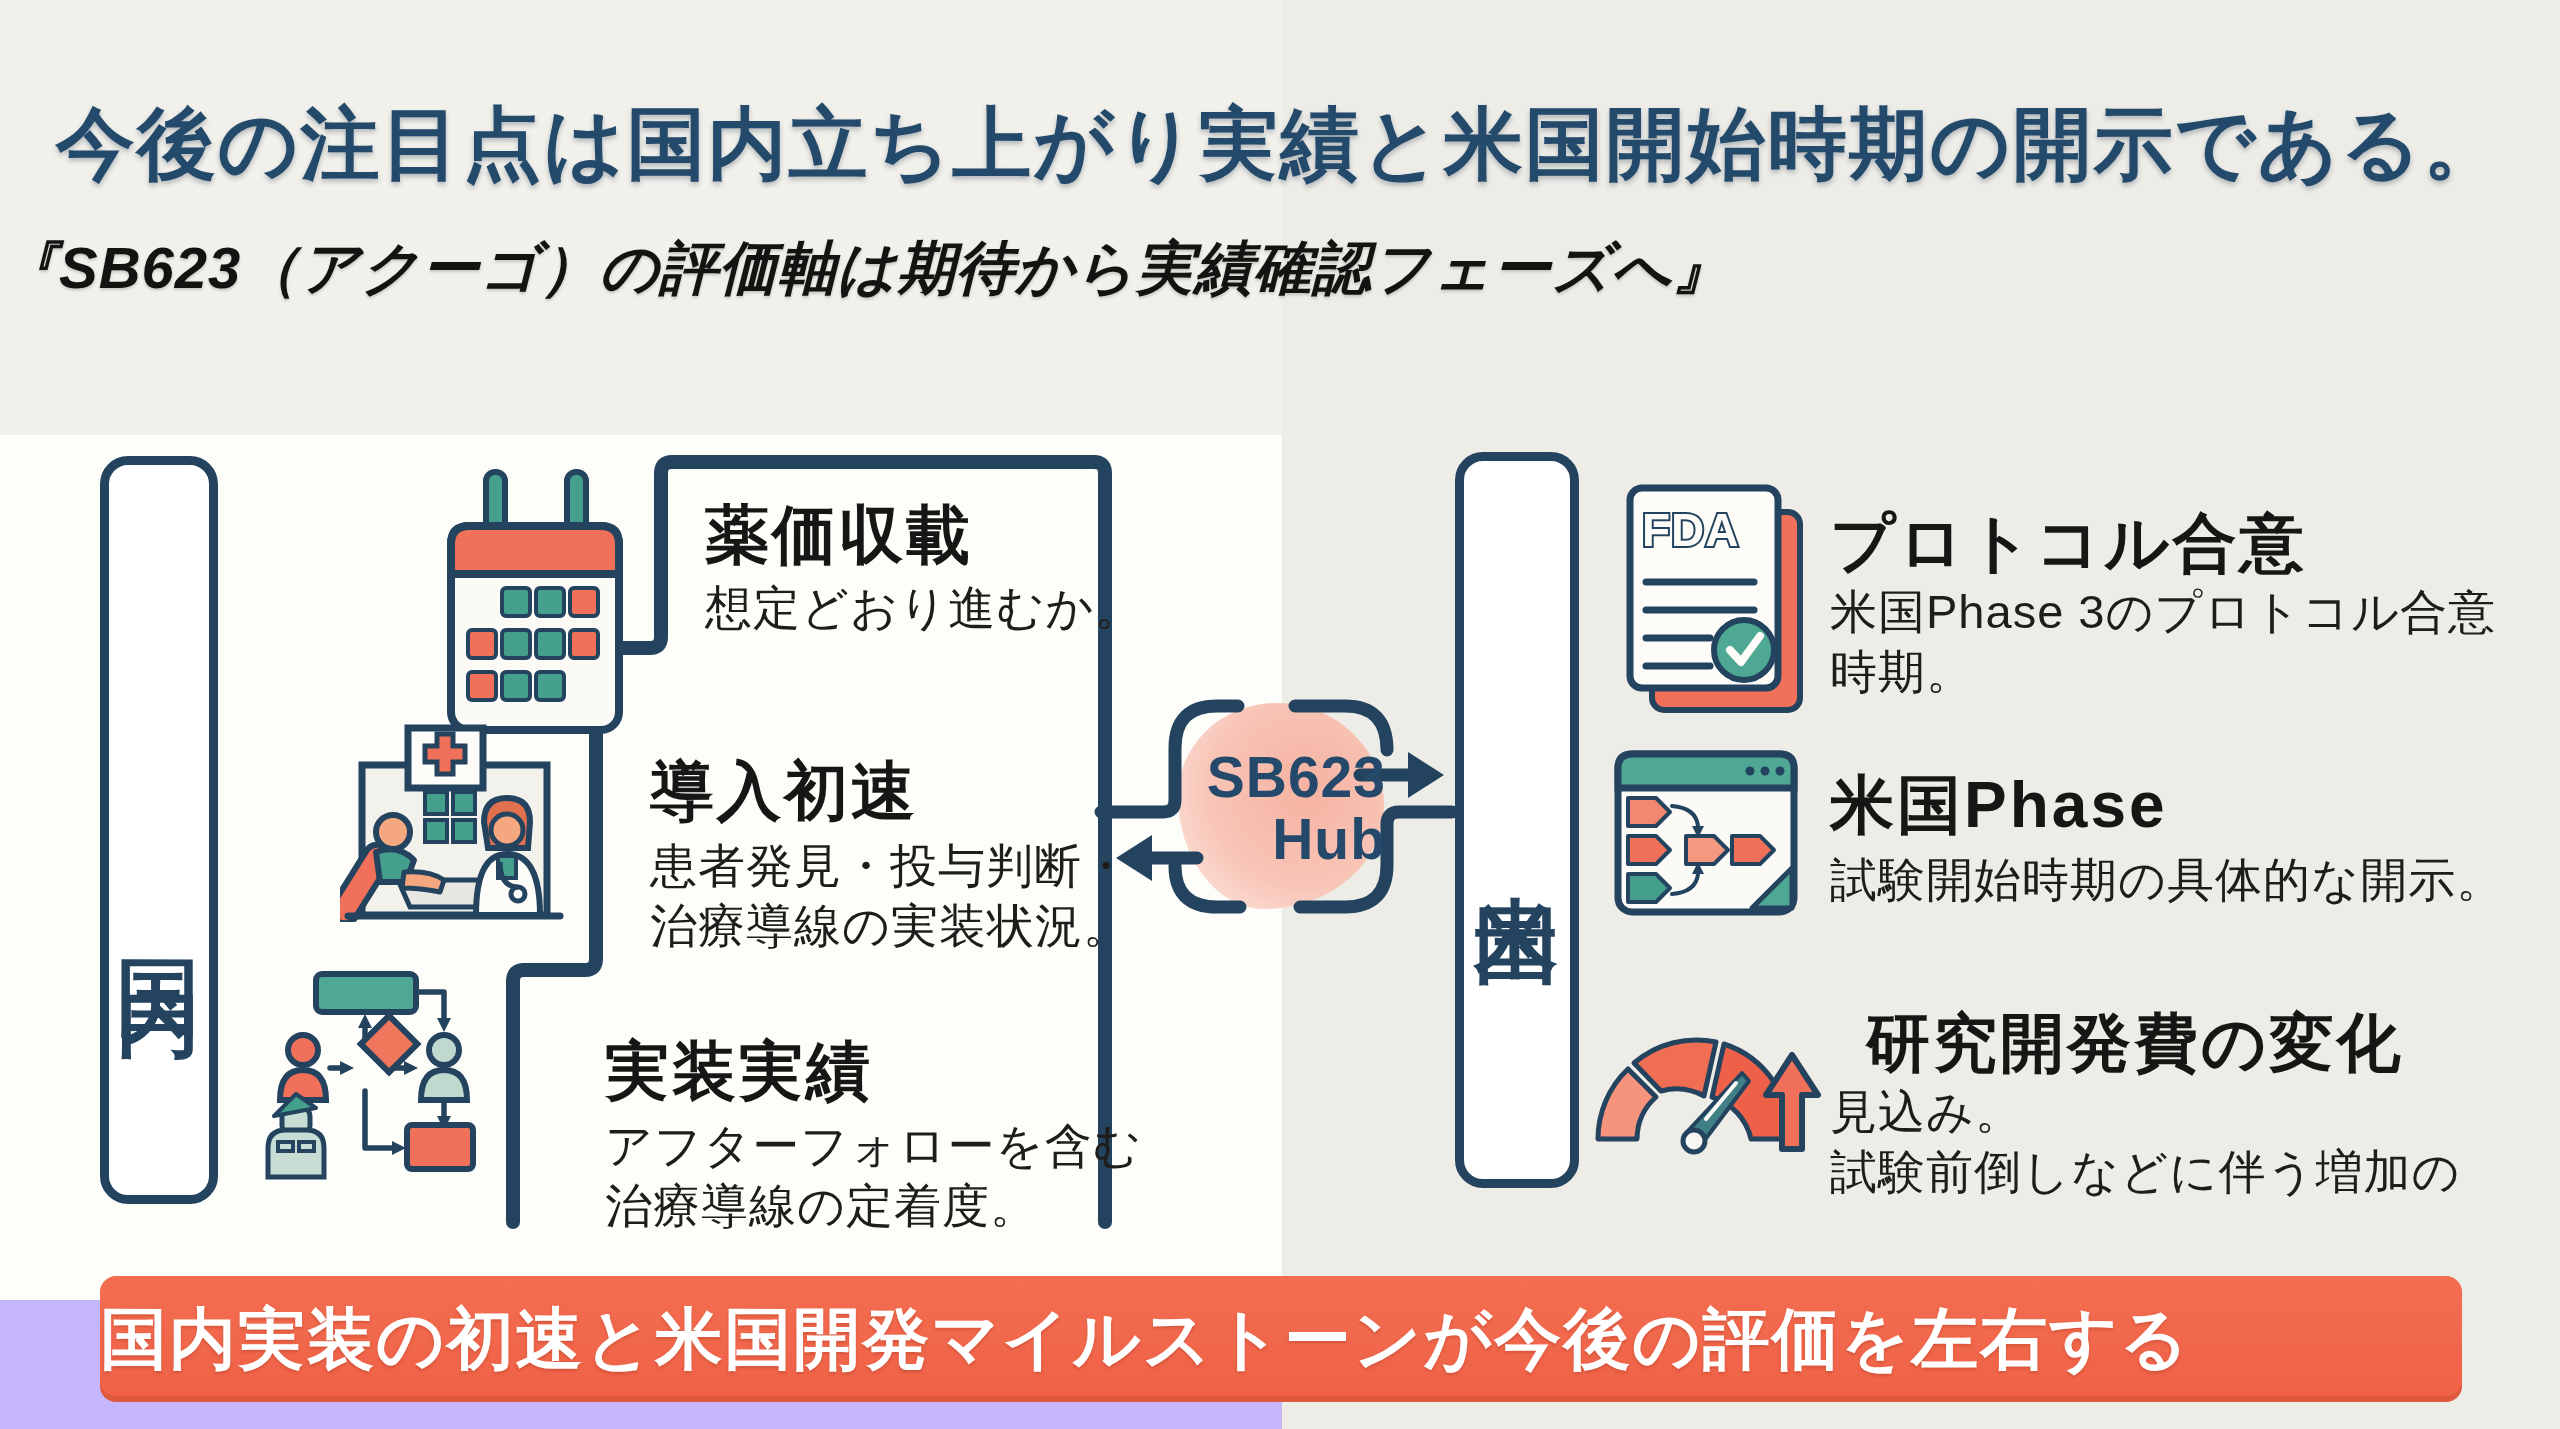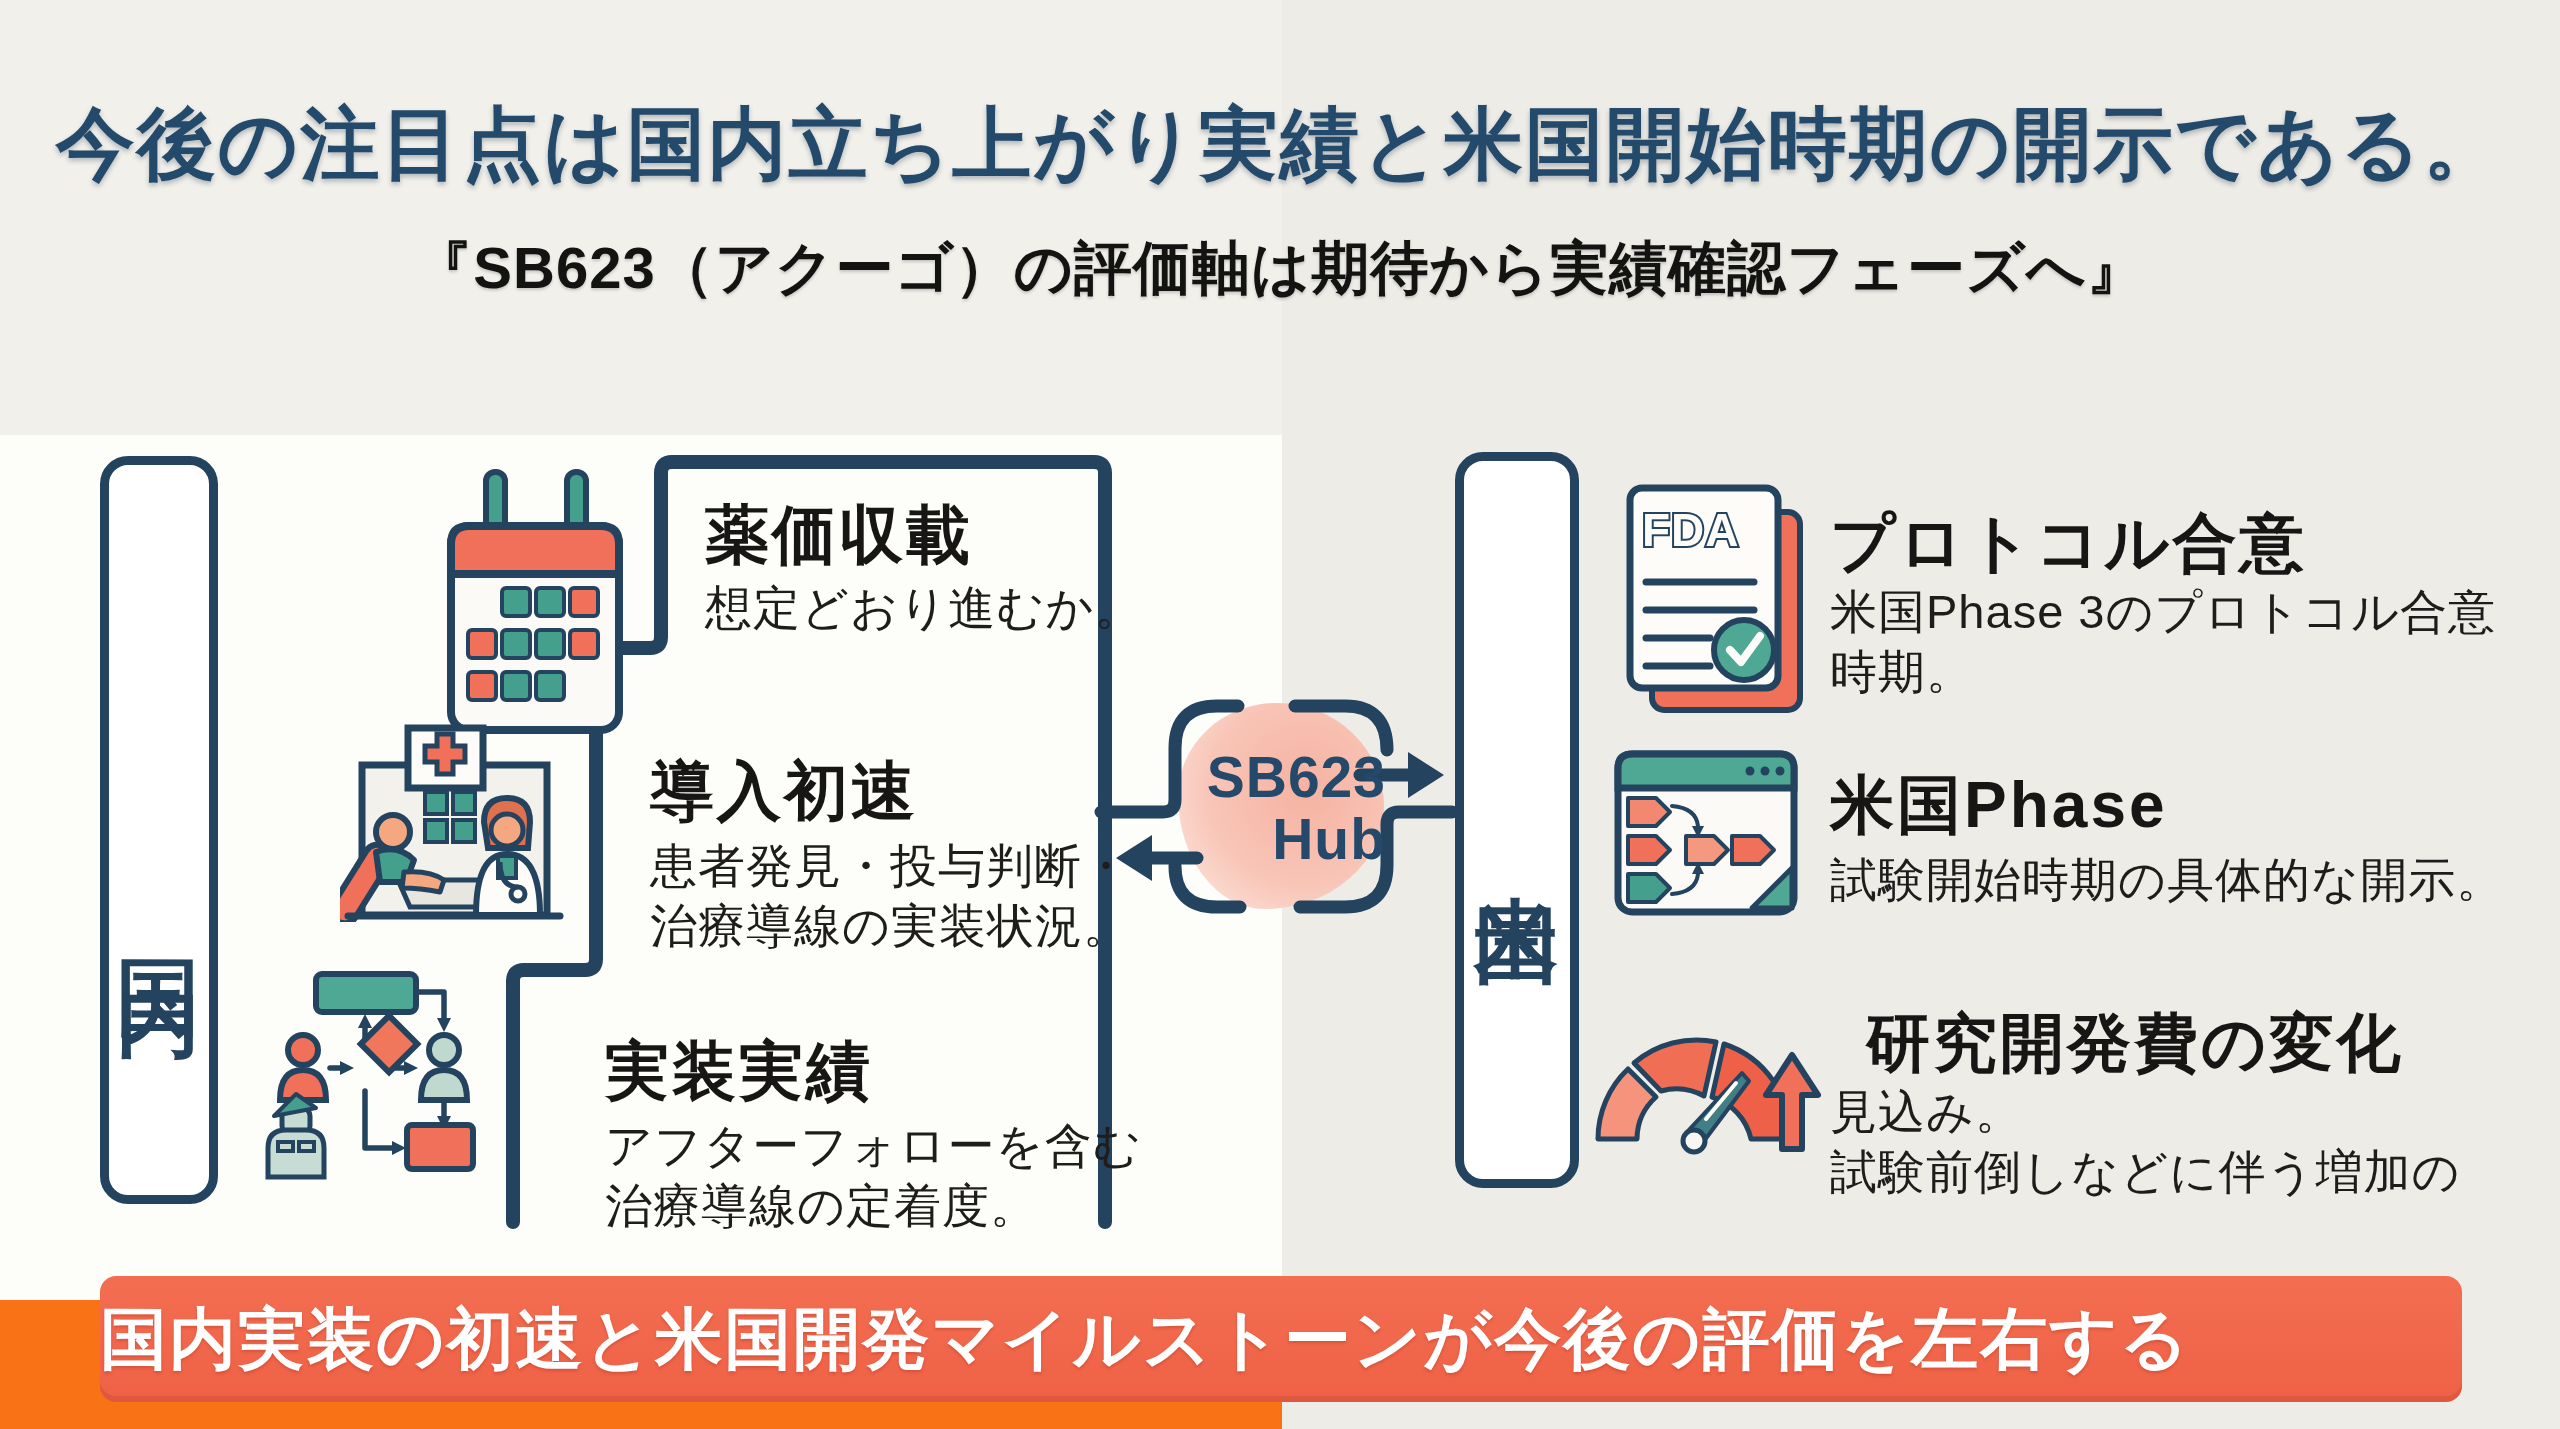--- a/index.html
+++ b/index.html
@@ -1,33 +1,34 @@
 <!DOCTYPE html>
 <html><head>
 <meta charset="utf-8">
 <style>
   html,body{margin:0;padding:0;background:#EFEEE9;}
   .canvas{
     position:relative;width:2560px;height:1429px;overflow:hidden;
-    background:#f97316;
+    background:#c4b5fd;
     font-family:"Liberation Sans","DejaVu Sans",sans-serif;
   }
   .white-panel{position:absolute;left:0;top:435px;width:1282px;height:865px;background:#FDFDFA;}
   .right-shade{position:absolute;left:1282px;top:0;width:1278px;height:1429px;background:#EDECE7;}
   .top-shade{position:absolute;left:0;top:0;width:2560px;height:435px;background:#F1F0EB;}
 
   .title{
     position:absolute;left:0;top:92px;width:2560px;text-align:center;
     font-size:79px;font-weight:800;color:#23496B;letter-spacing:2px;
     text-shadow:0 3px 5px rgba(20,40,60,.28);
   }
   .subtitle{
-    position:absolute;left:0;top:230px;width:2560px;text-align:center;
+    position:absolute;left:0;top:230px;width:2560px;
     font-size:58px;font-weight:800;color:#131312;letter-spacing:1px;
     text-shadow:0 2px 3px rgba(0,0,0,.18);
+    font-style:italic;
   }
 
   .vbox{
     position:absolute;background:#FFFFFF;border:9px solid #24435F;border-radius:28px;
     display:flex;align-items:center;justify-content:center;box-sizing:border-box;
   }
   .vbox-domestic{left:100px;top:456px;width:118px;height:748px;}
   .vbox-us{left:1455px;top:452px;width:124px;height:736px;}
   .vbox-label{
     writing-mode:vertical-rl;text-orientation:upright;

